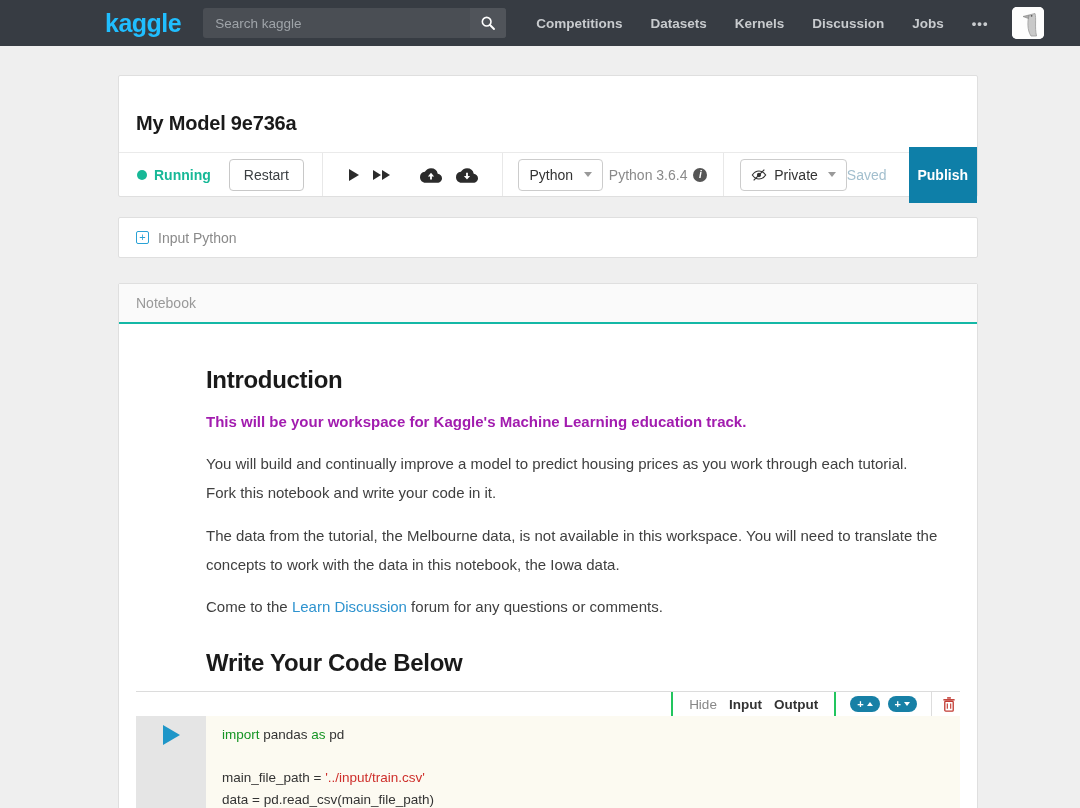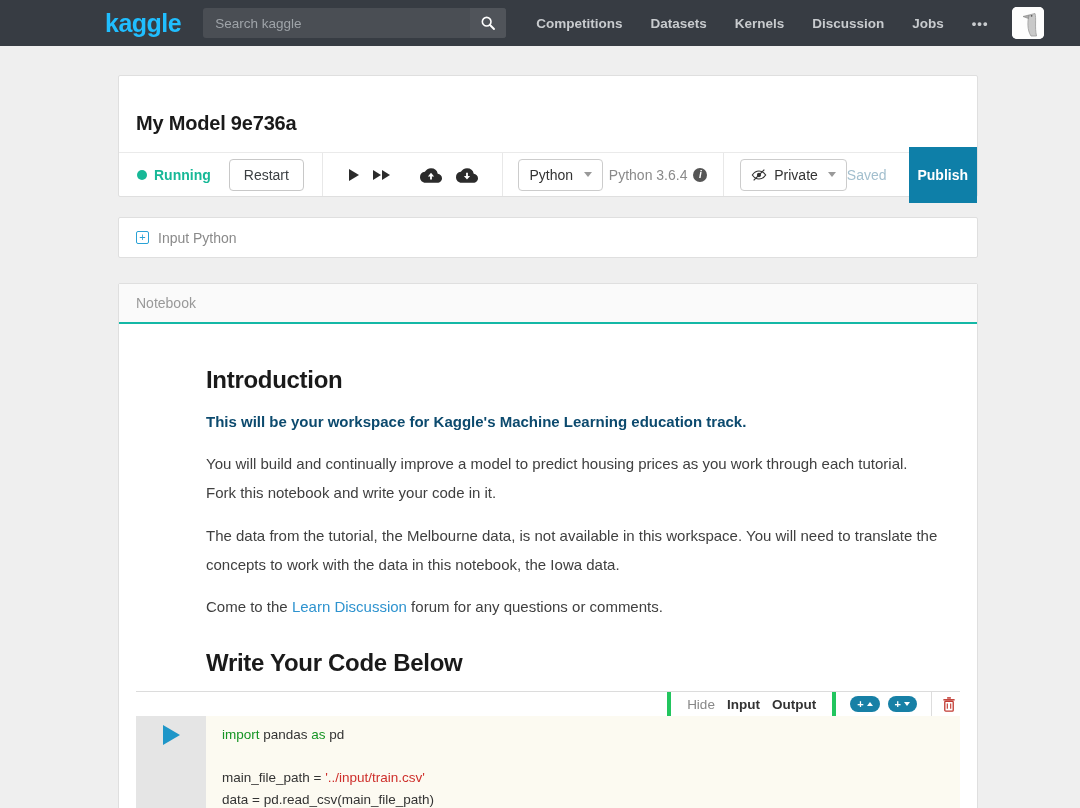--- a/index.html
+++ b/index.html
@@ -56,27 +56,27 @@
   .input-files-label { color:#8A8A8A; font-size:14px; }
 
   
   .notebook { margin-top:25px; }
   .nb-header { height:40px; background:#FAFAFA; border-bottom:2px solid #14b8a6; display:flex; align-items:center; padding-left:17px; color:#999; font-size:14px; }
   .nb-content { padding:0 17px 8px 17px; }
   .markdown { margin:0 20px 0 70px; }
   .md-h { font-size:24px; font-weight:700; color:#1A1A1A; letter-spacing:-0.3px; }
   .h-intro { padding-top:42px; margin-bottom:19px; }
   .h-code { margin-top:28px; margin-bottom:14px; }
-  .md-bold { font-size:15px; font-weight:700; color:#0c4a6e; margin-bottom:19px; }
+  .md-bold { font-size:15px; font-weight:700; color:#a21caf; margin-bottom:19px; }
   .md-p { font-size:15px; line-height:1.95; color:#404040; margin-bottom:13px; }
   .md-link { color:#2E93CF; cursor:pointer; text-decoration:none; }
 
   
   .cell-toolbar { display:flex; justify-content:flex-end; align-items:center; border-top:1px solid #DCDCDC; height:25px; font-size:13.5px; }
-  .ctb-group { display:flex; align-items:center; align-self:stretch; border-left:4px solid #22c55e; padding:0 10px; }
+  .ctb-group { display:flex; align-items:center; align-self:stretch; border-left:2px solid #22c55e; padding:0 10px; }
   .ctb-item { margin:0 6px; cursor:pointer; white-space:nowrap; }
   .ctb-hide { color:#888; font-weight:400; }
   .ctb-dark { color:#333; font-weight:700; }
   .ctb-gray { color:#777; font-weight:700; }
   .ctb-blue { color:#1C85B5; font-weight:700; }
   .pill-btn { background:#1780A6; border:none; border-radius:8px; height:16px; padding:0 7px; margin:0 4px; display:flex; align-items:center; cursor:pointer; color:#FFF; }
   .pill-plus { font-size:11px; font-weight:700; line-height:1; }
   .tri-up { width:0; height:0; border-left:3.5px solid transparent; border-right:3.5px solid transparent; border-bottom:4.5px solid #FFF; margin-left:3px; }
   .tri-down { width:0; height:0; border-left:3.5px solid transparent; border-right:3.5px solid transparent; border-top:4.5px solid #FFF; margin-left:3px; }
   .trash-wrap { padding:0 4px 0 10px; border-left:1px solid #DDD; align-self:stretch; display:flex; align-items:center; cursor:pointer; }

